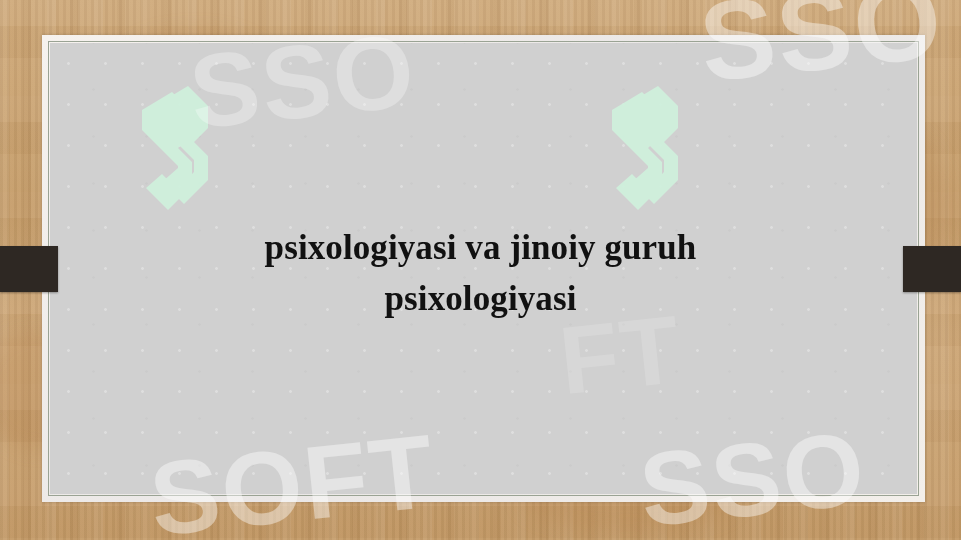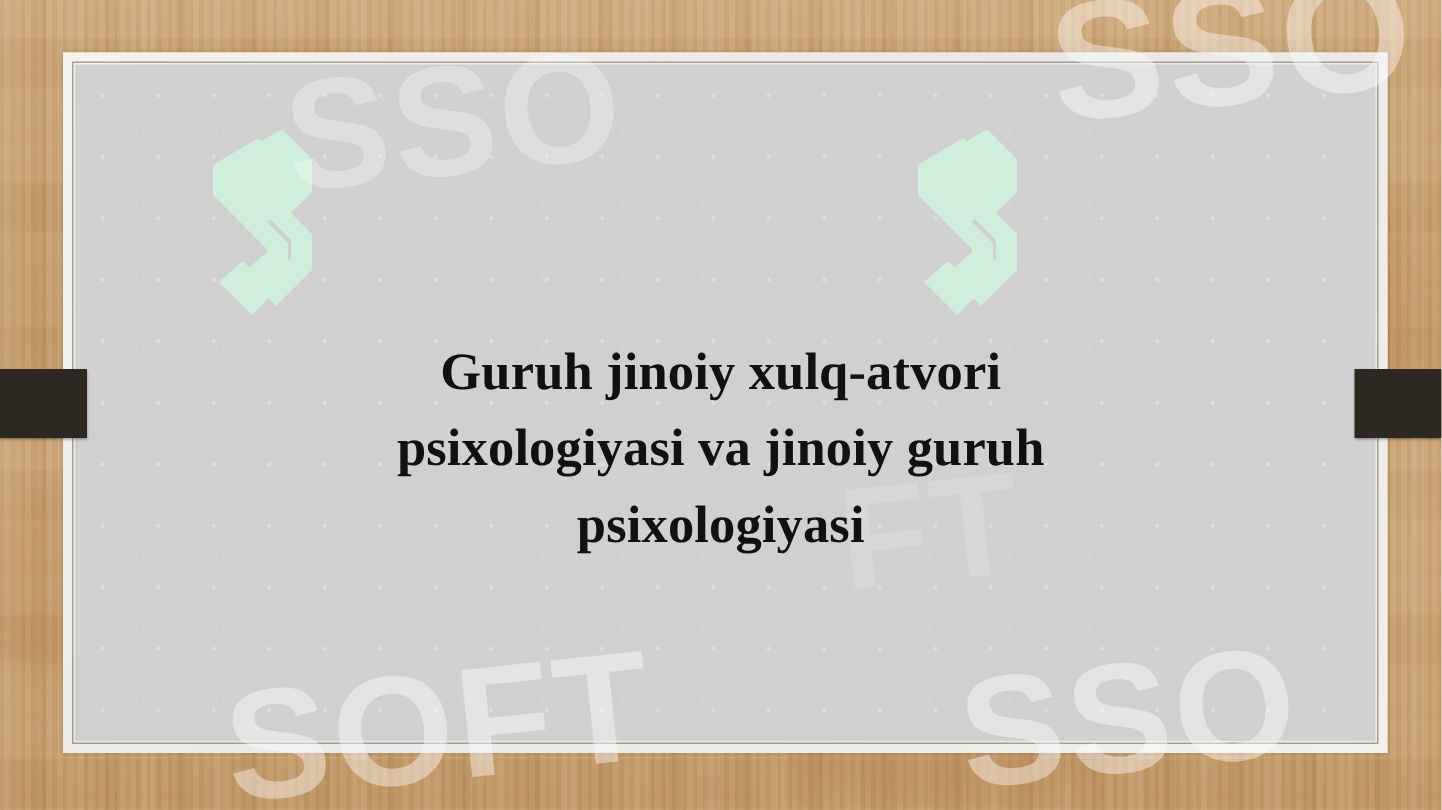--- a/index.html
+++ b/index.html
@@ -199,18 +199,17 @@
   <div class="wm-text" style="left:150px; top:426px; font-size:104px; transform:rotate(-6deg);">SOFT</div>
 
   <div class="wm-text" style="left:640px; top:420px; font-size:104px; transform:rotate(-6deg);">SSO</div>
 
   <div class="wm-text dim" style="left:560px; top:300px; font-size:96px; transform:rotate(-6deg); color:rgba(255,255,255,0.16);">FT</div>
 
   <div class="side-bar left"></div>
   <div class="side-bar right"></div>
 
   <div class="title-block">
-    <div class="title-line">Guruh jinoiy xulq-atvori</div>
     <div class="title-line">psixologiyasi va jinoiy guruh</div>
     <div class="title-line">psixologiyasi</div>
   </div>
 
 </div>
 
 </body></html>

